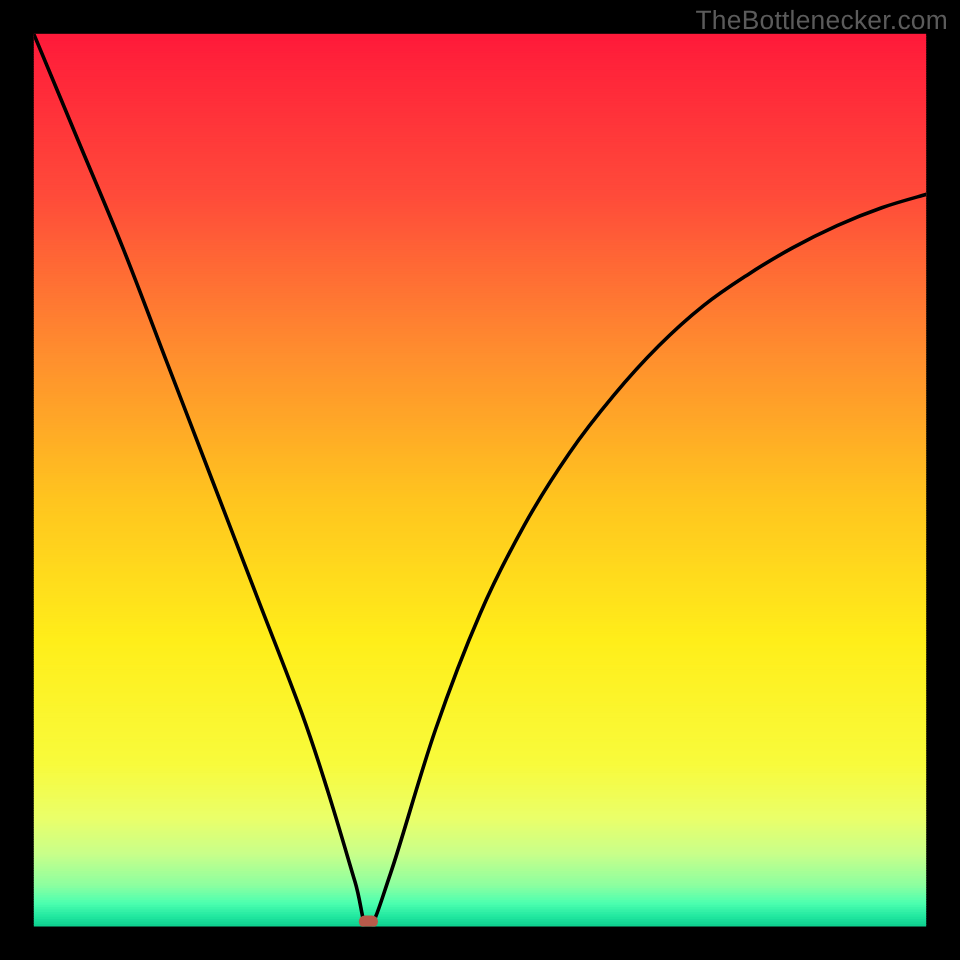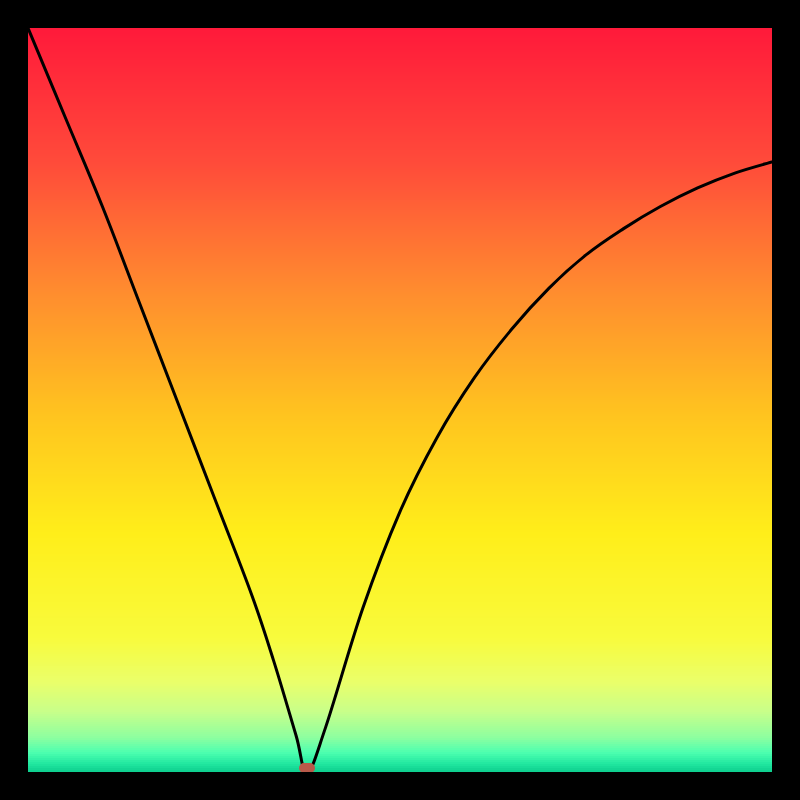--- a/index.html
+++ b/index.html
@@ -57,20 +57,21 @@
     height: 10px;
     border-radius: 5px;
     background: #b85a4a;
     transform: translate(-50%, -50%);
   }
 </style>
 </head>
 <body>
 
 <div class="frame">
+  <div class="watermark">TheBottlenecker.com</div>
   <div class="plot-area">
     <div class="gradient" id="gradient">
         <div class="strip" style="top:0px;height:2.6px;background:#ff1a3a"></div>
         <div class="strip" style="top:2px;height:2.6px;background:rgb(255,27,58)"></div>
         <div class="strip" style="top:4px;height:2.6px;background:rgb(255,27,58)"></div>
         <div class="strip" style="top:6px;height:2.6px;background:rgb(255,28,58)"></div>
         <div class="strip" style="top:8px;height:2.6px;background:rgb(255,29,58)"></div>
         <div class="strip" style="top:10px;height:2.6px;background:rgb(255,30,58)"></div>
         <div class="strip" style="top:12px;height:2.6px;background:rgb(255,30,58)"></div>
         <div class="strip" style="top:14px;height:2.6px;background:rgb(255,31,58)"></div>

